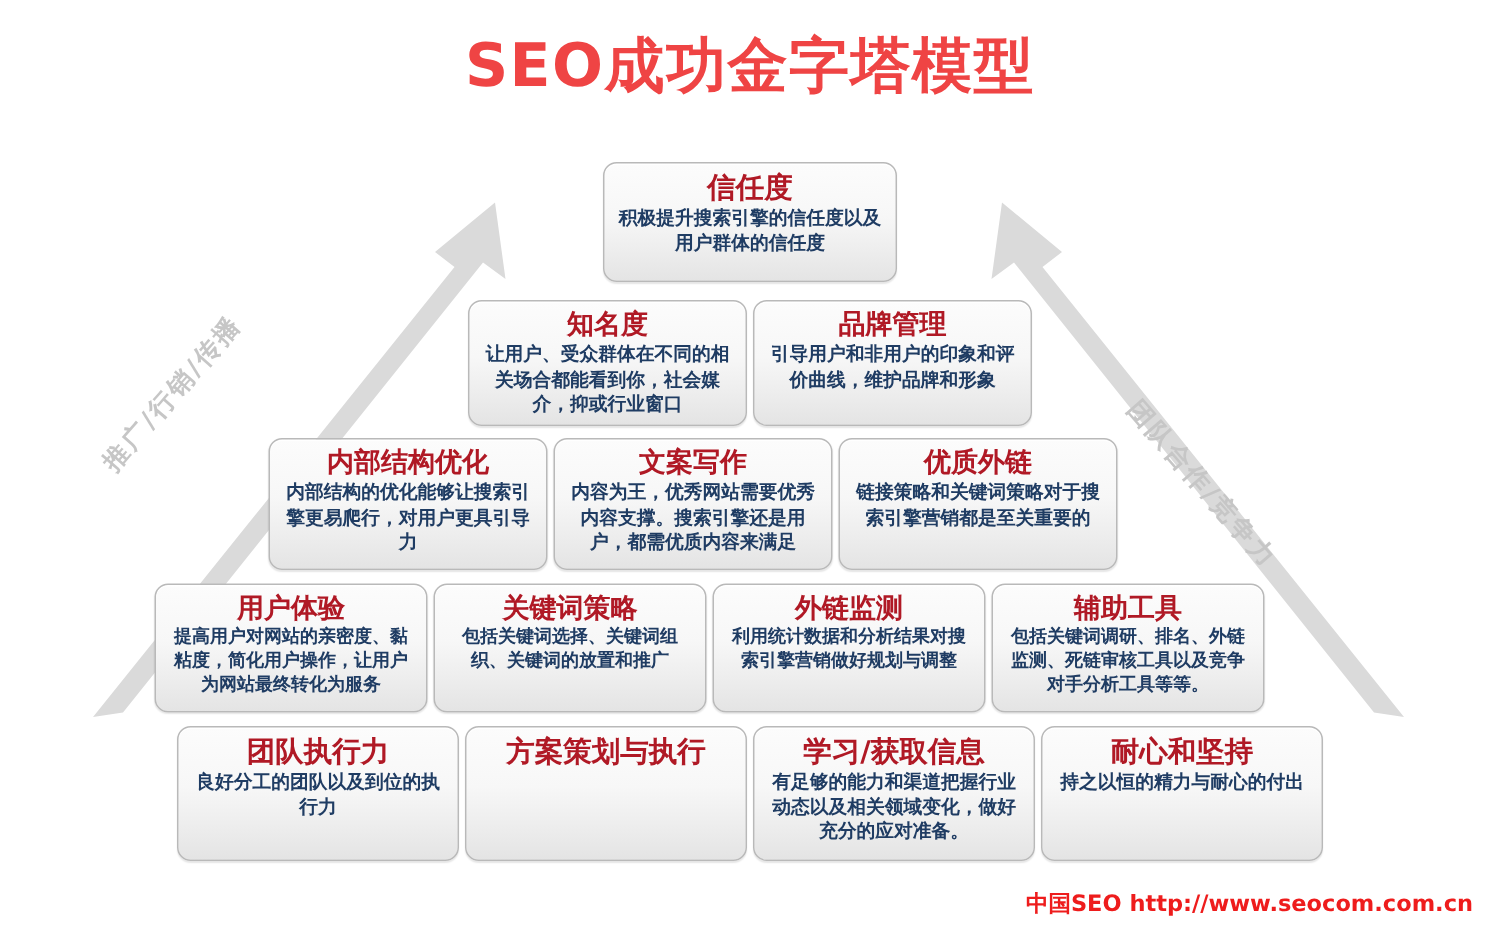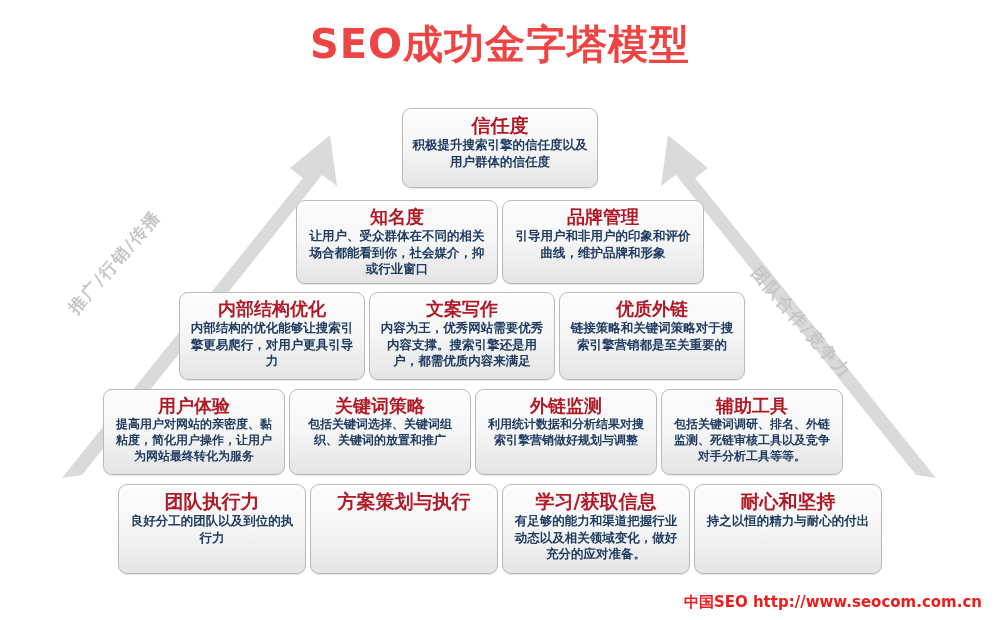--- a/index.html
+++ b/index.html
@@ -105,21 +105,21 @@
     font-weight: 700;
     line-height: 1.32;
     text-align: center;
   }
 
   
   .t1 { width: 196px; height: 80px; }
   .t1 .box-title { font-size: 19px; }
   .t1 .box-desc  { font-size: 12.5px; }
 
-  .t2 { width: 202px; height: 84px; }
+  .t2 { width: 186px; height: 84px; }
   .t2 .box-title { font-size: 18px; }
   .t2 .box-desc  { font-size: 12.5px; }
 
   .t3 { width: 186px; height: 88px; }
   .t3 .box-title { font-size: 18px; }
   .t3 .box-desc  { font-size: 12.5px; }
 
   .t4 { width: 182px; height: 86px; }
   .t4 .box-title { font-size: 18px; }
   .t4 .box-desc  { font-size: 12px; }

